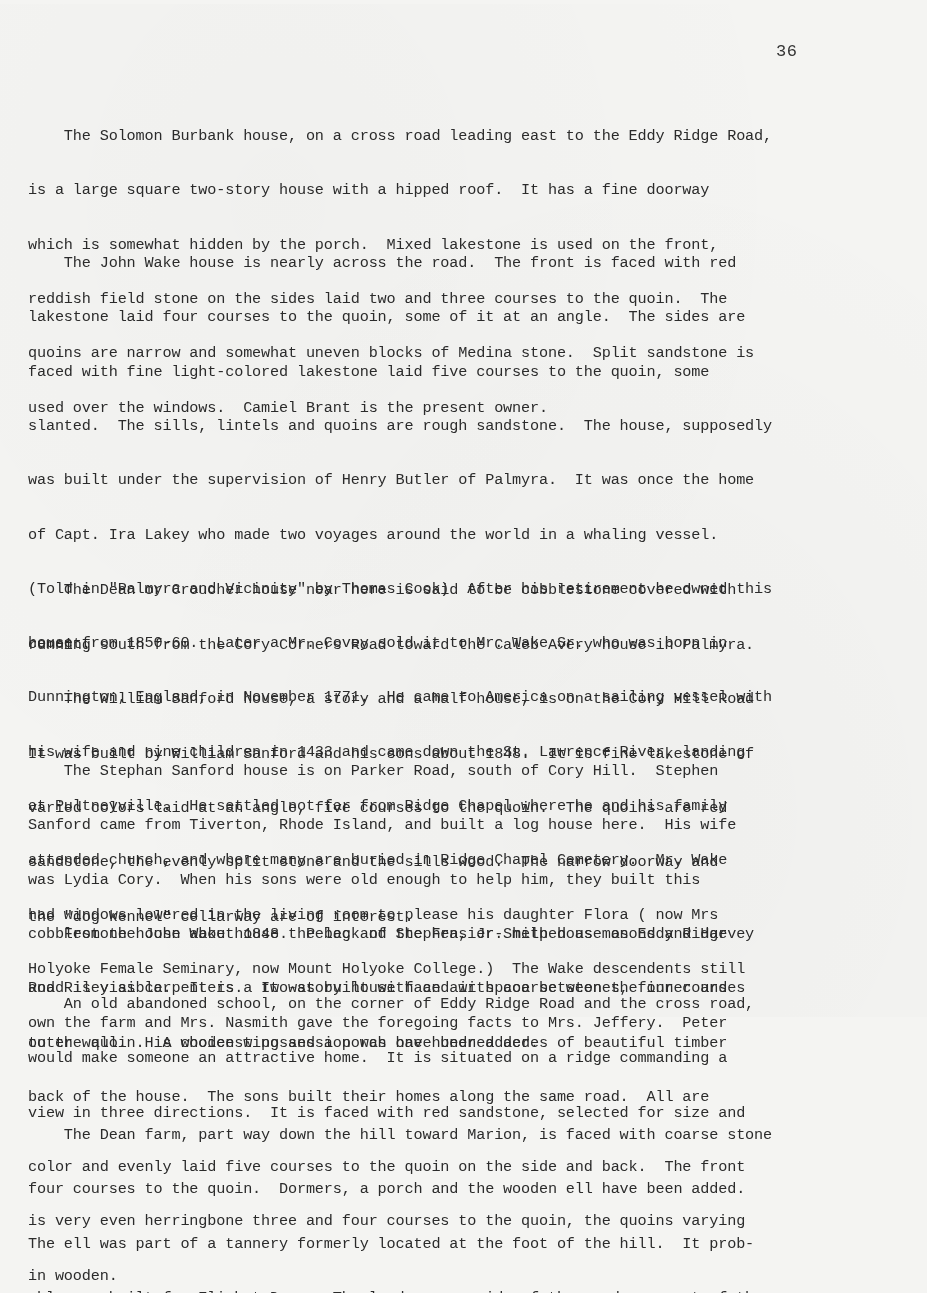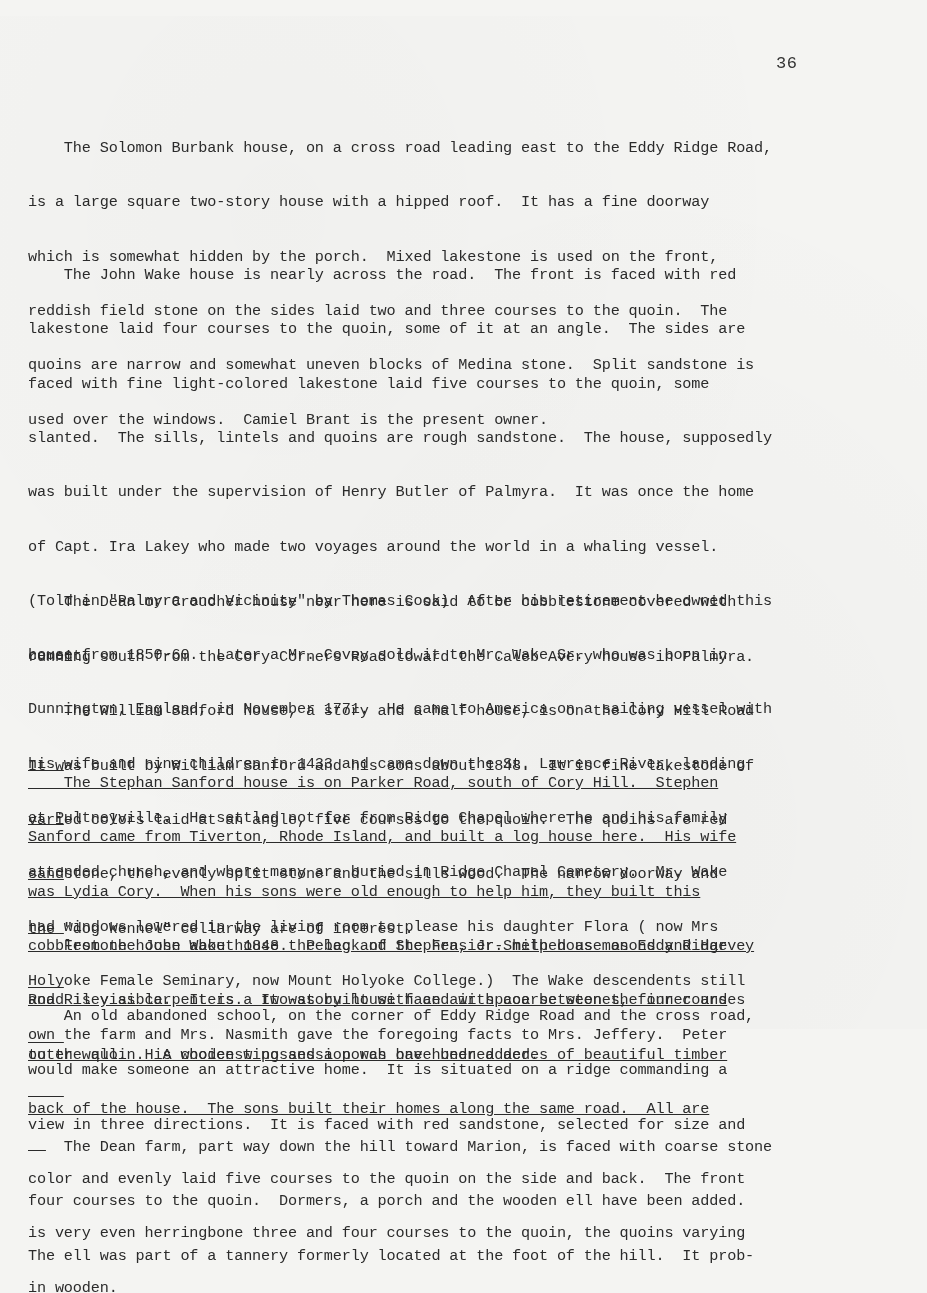--- a/index.html
+++ b/index.html
@@ -7,21 +7,21 @@
       width: 927px;
       height: 1293px;
       background: #f4f4f2;
       position: relative;
       overflow: hidden;
       font-family: "Liberation Mono", "DejaVu Sans Mono", monospace;
       color: #2a2a2a;
     }
     .page {
       position: absolute;
-      left: 0; top: 16px;
+      left: 0; top: 4px;
       width: 927px; height: 1013px;
       background:
         radial-gradient(ellipse at 30% 20%, rgba(0,0,0,0.015), transparent 60%),
         radial-gradient(ellipse at 70% 80%, rgba(0,0,0,0.02), transparent 60%),
         #f4f4f2;
     }
     .page-number {
       position: absolute;
       left: 776px;
       top: 38px;
@@ -82,21 +82,21 @@
 
   <div class="para" style="top:588px;">
     <span class="line">running south from the Cory Corners Road toward the Caleb Avery house in Palmyra.</span>
     <span class="line">    The William Sanford house, a story and a half house, is on the Cory Hill Road</span>
     <span class="line">It was built by William Sanford and his sons about 1848.  It is fine lakestone of</span>
     <span class="line">varied colors laid at an angle, five courses to the quoin.  The quoins are red</span>
     <span class="line">sandstone, the evenly split stone and the sills wood.  The narrow doorway and</span>
     <span class="line">the "dog kennel" cellarway are of interest.</span>
   </div>
 
-  <div class="para" style="top:714px;text-decoration:underline;">
+  <div class="para" style="top:714px;">
     <span class="line">    The Stephan Sanford house is on Parker Road, south of Cory Hill.  Stephen</span>
     <span class="line">Sanford came from Tiverton, Rhode Island, and built a log house here.  His wife</span>
     <span class="line">was Lydia Cory.  When his sons were old enough to help him, they built this</span>
     <span class="line">cobblestone house about 1848.  Peleg and Stephen, Jr. helped as masons and Harvey</span>
     <span class="line">and Riley as carpenters.  It was built with an air space between the inner and</span>
     <span class="line">outer wall.  His choicest possession was one hundred acres of beautiful timber</span>
     <span class="line">back of the house.  The sons built their homes along the same road.  All are</span>
   </div>
 
   <div class="para" style="top:877px;">

